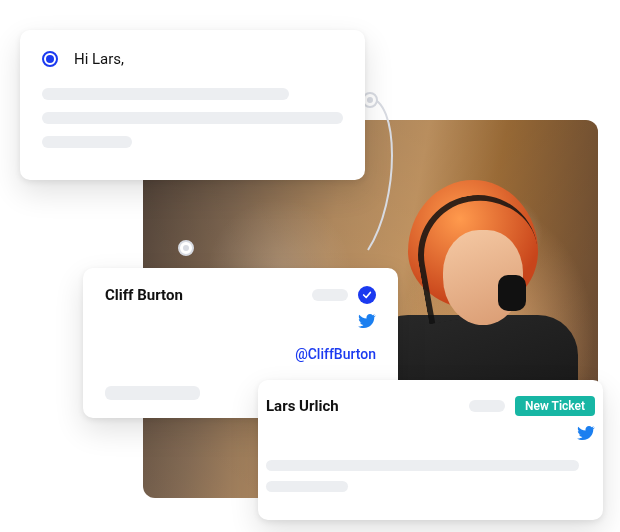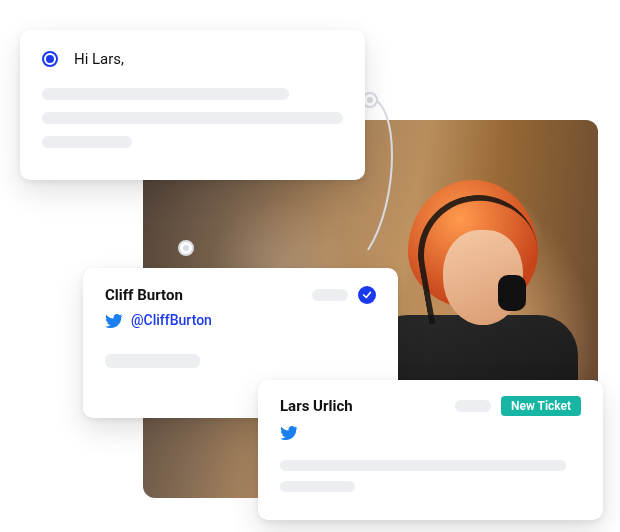--- a/index.html
+++ b/index.html
@@ -164,22 +164,23 @@
     background:#1b3af0;
     border-radius:50%;
     display:flex;
     align-items:center;
     justify-content:center;
   }
   .check-badge svg { width:10px; height:10px; }
   .handle-row {
     margin-top:8px;
     display:flex;
-    align-items:flex-start;
-    gap:8px;
+    align-items:flex-end;
+    gap:16px;
+    flex-direction:column;
   }
   .twitter-icon {
     width:18px; height:18px;
     color:#1b7ff0;
   }
   .handle {
     color:#1b3af0;
     font-size:14px;
     font-weight:500;
   }
@@ -187,21 +188,21 @@
     margin-top: 24px;
   }
   .card-cliff .body-line .skeleton { width:35%; height:14px; }
 
   
   .card-lars {
     top: 380px;
     left: 258px;
     width: 345px;
     height: 140px;
-    padding: 16px 22px;
+    padding: 16px 8px;
   }
   .badge-new {
     background:#17b6a4;
     color:#fff;
     font-size:12px;
     font-weight:600;
     padding:3px 10px;
     border-radius:4px;
     white-space:nowrap;
   }

